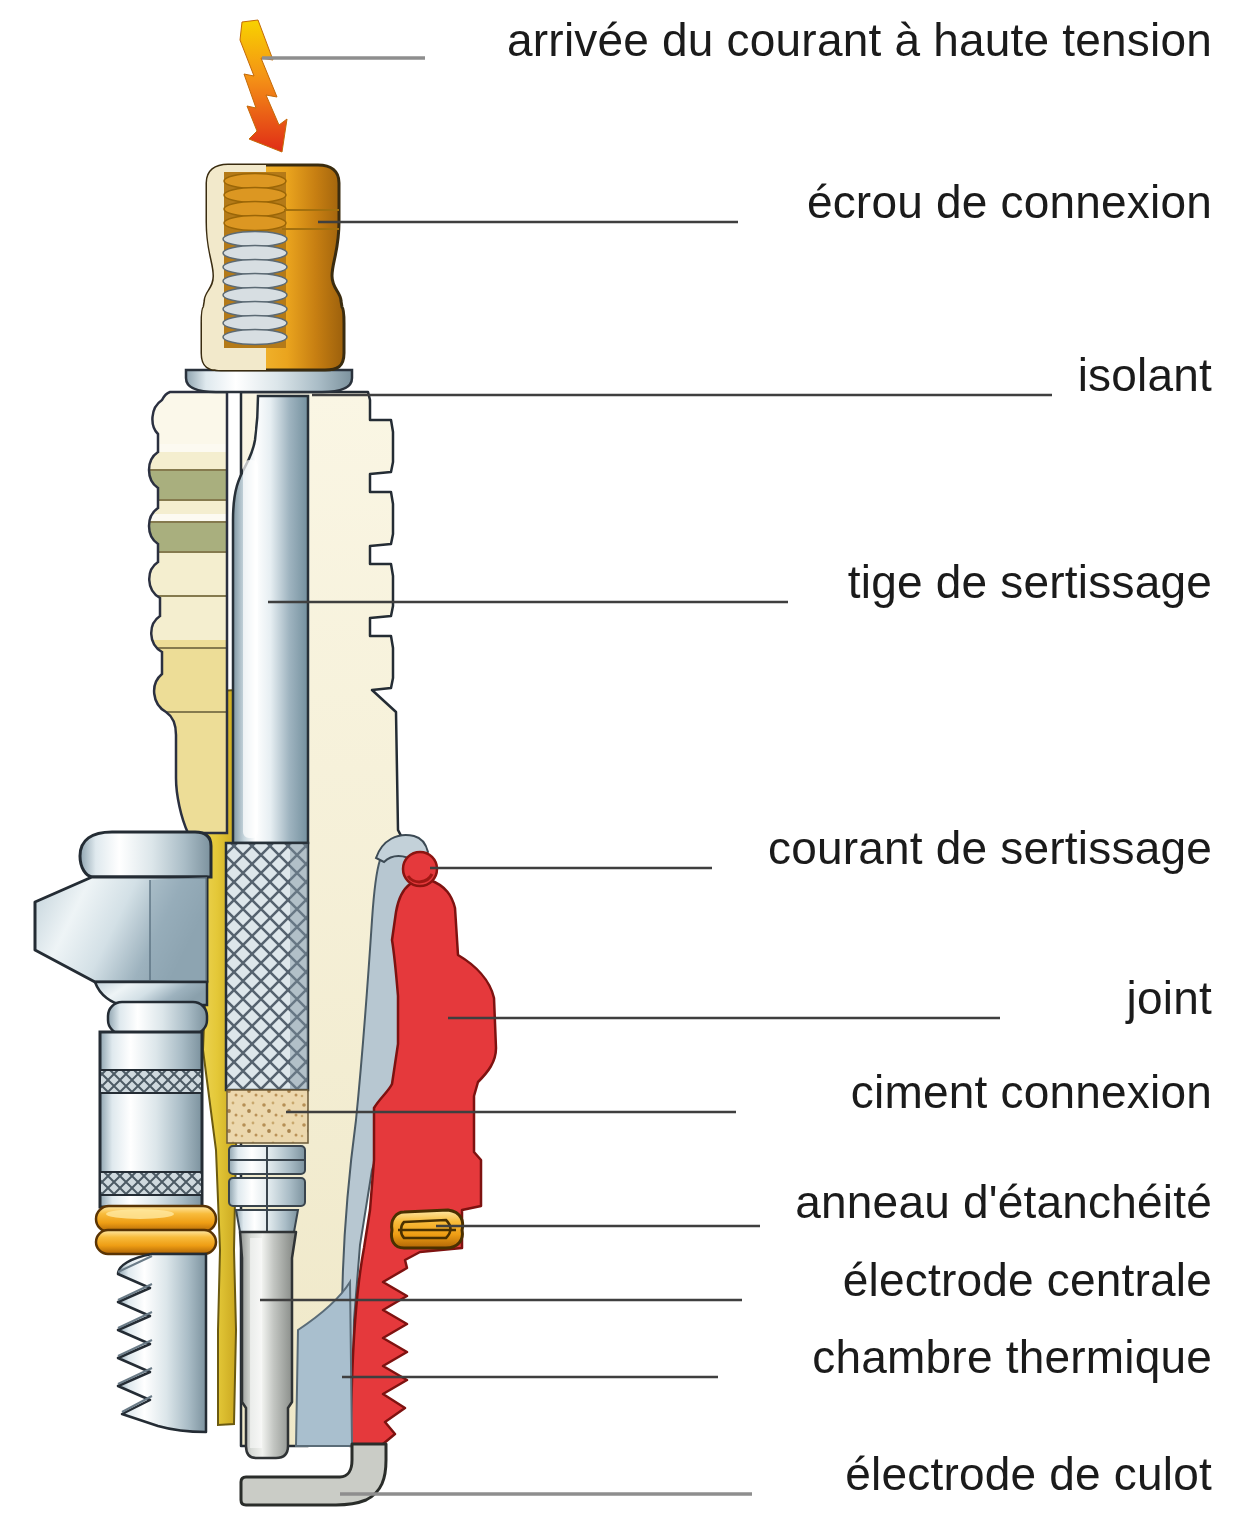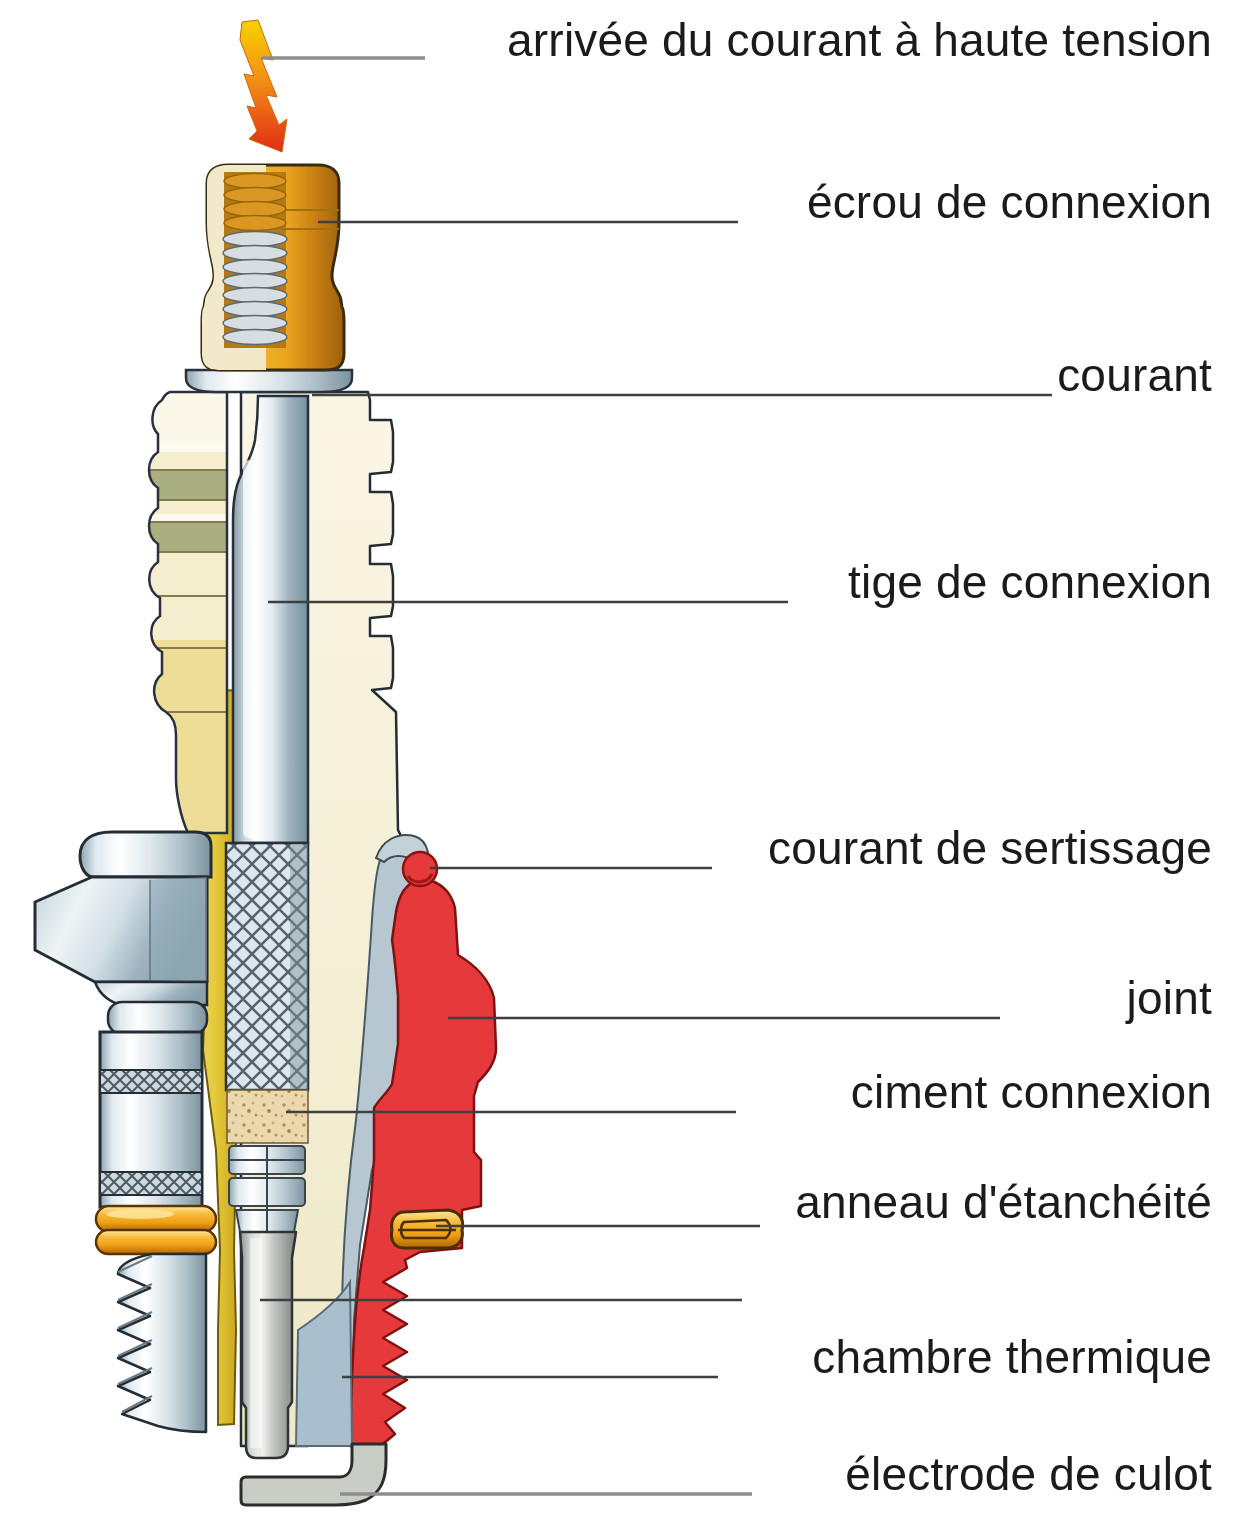--- a/index.html
+++ b/index.html
@@ -234,22 +234,23 @@
       <line x1="286" y1="1112" x2="736" y2="1112" stroke="#3f3f3f" stroke-width="2.4"></line>
       <line x1="436" y1="1226" x2="760" y2="1226" stroke="#3f3f3f" stroke-width="2.4"></line>
       <line x1="260" y1="1300" x2="742" y2="1300" stroke="#3f3f3f" stroke-width="2.4"></line>
       <line x1="342" y1="1377" x2="718" y2="1377" stroke="#3f3f3f" stroke-width="2.4"></line>
       <line x1="340" y1="1494" x2="752" y2="1494" stroke="#8e8e8e" stroke-width="3.5"></line>
     </g>
   </svg>
 
   <div class="label" style="top:14px">arrivée du courant à haute tension</div>
   <div class="label" style="top:176px">écrou de connexion</div>
-  <div class="label" style="top:349px">courant</div>
-  <div class="label" style="top:556px">tige de connexion</div>
+  <div class="label" style="top:349px">isolant</div>
+  <div class="label" style="top:556px">tige de sertissage</div>
   <div class="label" style="top:822px">courant de sertissage</div>
   <div class="label" style="top:972px">joint</div>
   <div class="label" style="top:1066px">ciment connexion</div>
   <div class="label" style="top:1176px">anneau d'étanchéité</div>
+  <div class="label" style="top:1254px">électrode centrale</div>
   <div class="label" style="top:1331px">chambre thermique</div>
   <div class="label" style="top:1448px">électrode de culot</div>
 
 </div>
 
 </body></html>

